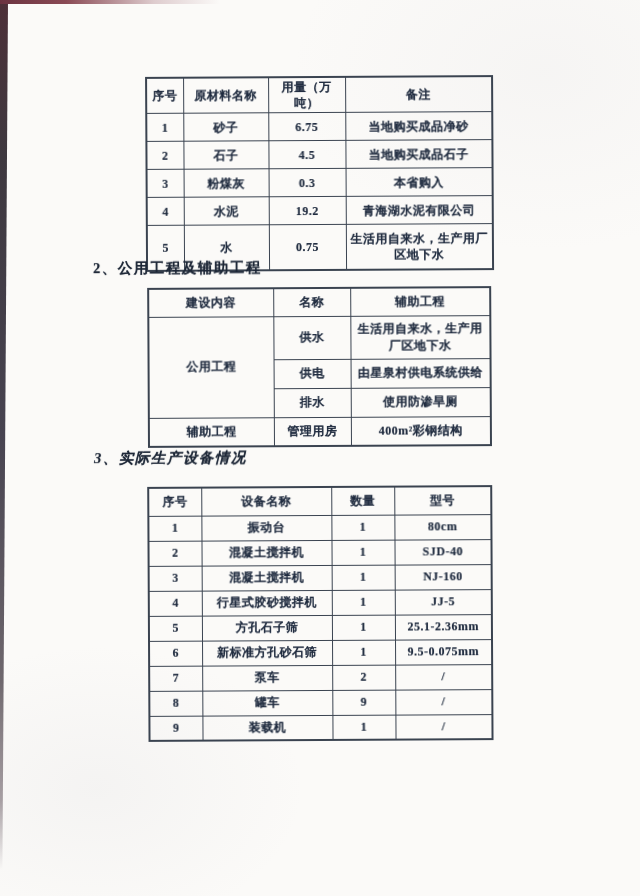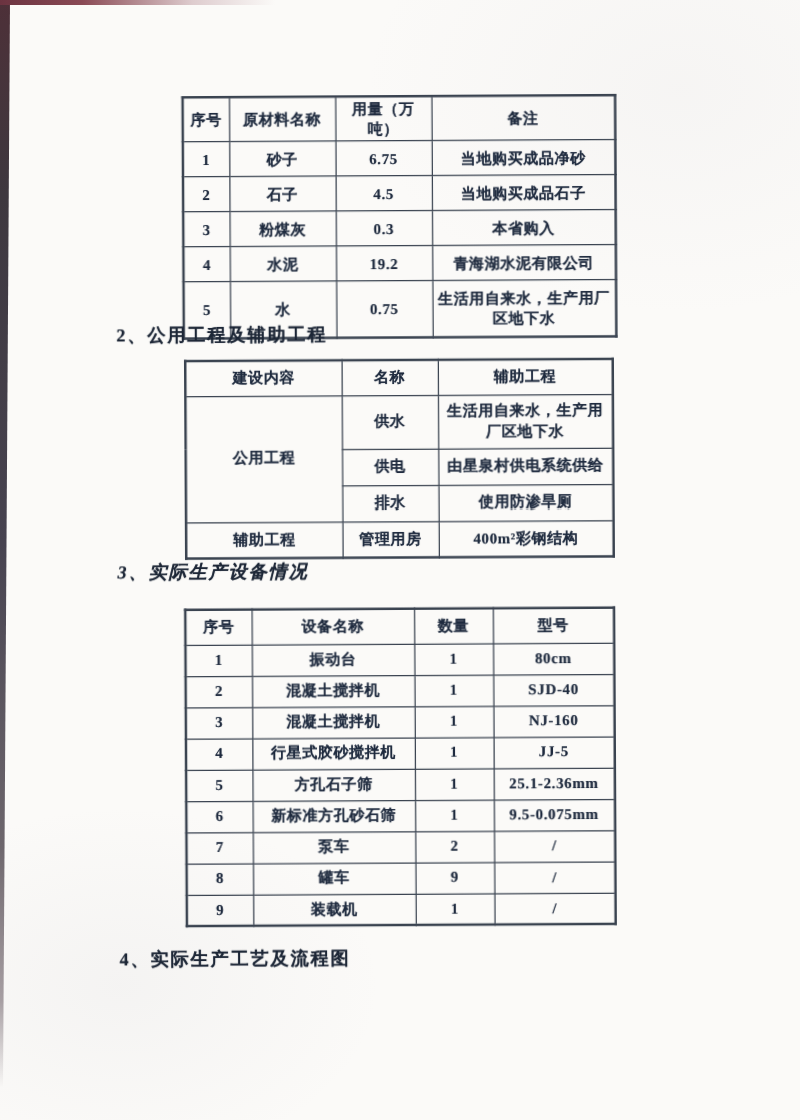--- a/index.html
+++ b/index.html
@@ -223,16 +223,15 @@
         </tr>
         <tr>
           <td>9</td>
           <td>装载机</td>
           <td>1</td>
           <td>/</td>
         </tr>
       </tbody>
     </table>
 
-    <div class="heading h4">4、实际生产工艺及流程图</div>
 
   </div>
 </div>
 
 </body></html>

